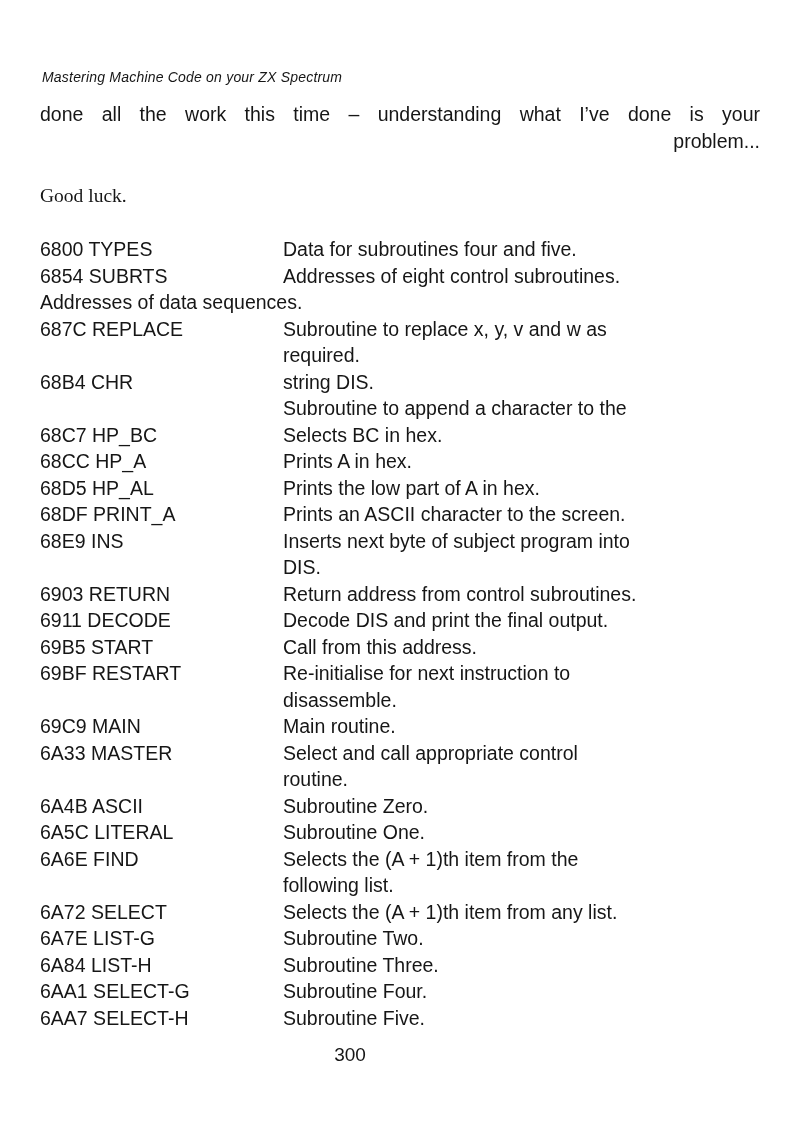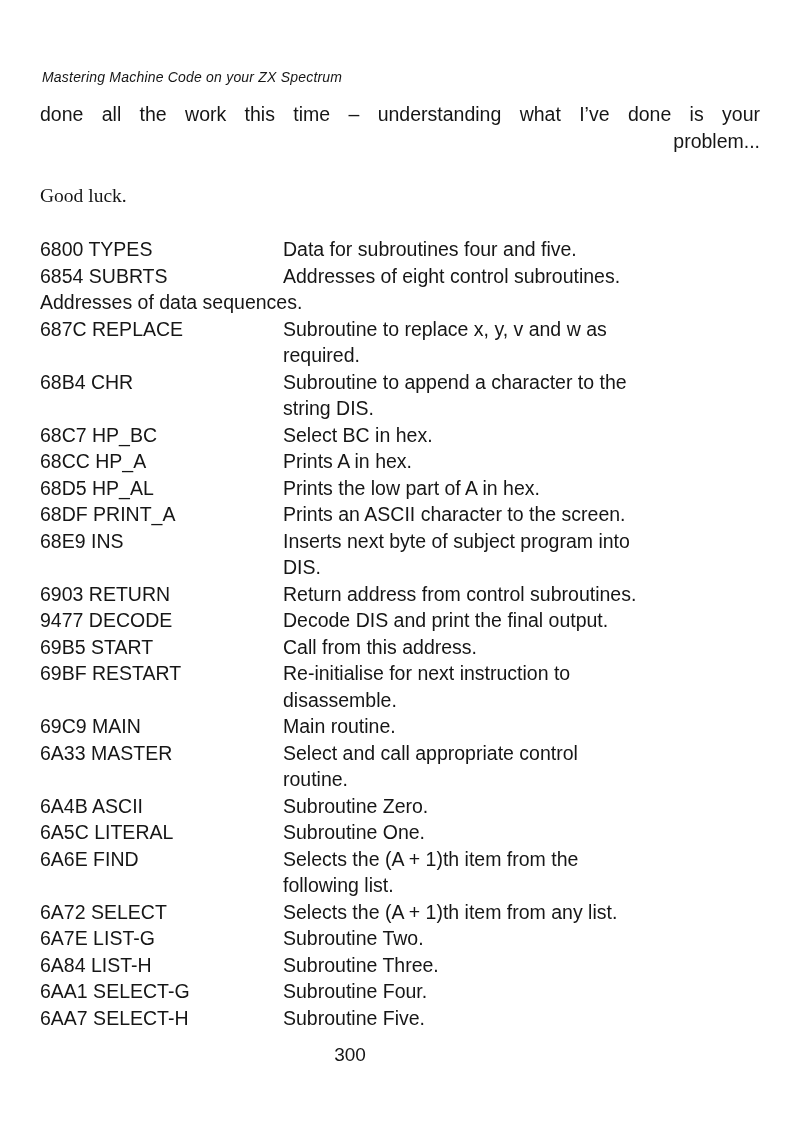--- a/index.html
+++ b/index.html
@@ -118,28 +118,28 @@
       <div class="row">
         <div class="cell-label">687C REPLACE</div>
         <div class="cell-desc">
           <div>Subroutine to replace x, y, v and w as</div>
           <div>required.</div>
         </div>
       </div>
       <div class="row">
         <div class="cell-label">68B4 CHR</div>
         <div class="cell-desc">
+          <div>string DIS.</div>
           <div>Subroutine to append a character to the</div>
-          <div>string DIS.</div>
         </div>
       </div>
       <div class="row">
         <div class="cell-label">68C7 HP_BC</div>
         <div class="cell-desc">
-          <div>Select BC in hex.</div>
+          <div>Selects BC in hex.</div>
         </div>
       </div>
       <div class="row">
         <div class="cell-label">68CC HP_A</div>
         <div class="cell-desc">
           <div>Prints A in hex.</div>
         </div>
       </div>
       <div class="row">
         <div class="cell-label">68D5 HP_AL</div>
@@ -160,21 +160,21 @@
           <div>DIS.</div>
         </div>
       </div>
       <div class="row">
         <div class="cell-label">6903 RETURN</div>
         <div class="cell-desc">
           <div>Return address from control subroutines.</div>
         </div>
       </div>
       <div class="row">
-        <div class="cell-label">9477 DECODE</div>
+        <div class="cell-label">6911 DECODE</div>
         <div class="cell-desc">
           <div>Decode DIS and print the final output.</div>
         </div>
       </div>
       <div class="row">
         <div class="cell-label">69B5 START</div>
         <div class="cell-desc">
           <div>Call from this address.</div>
         </div>
       </div>

